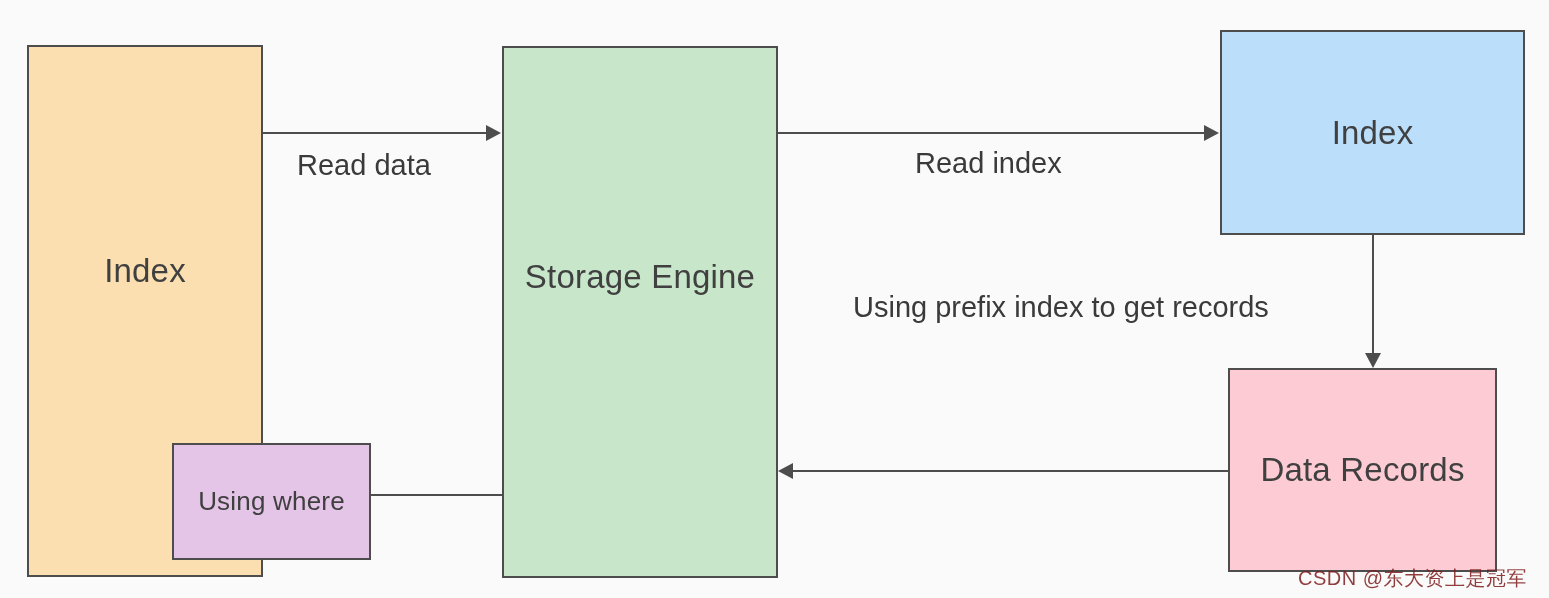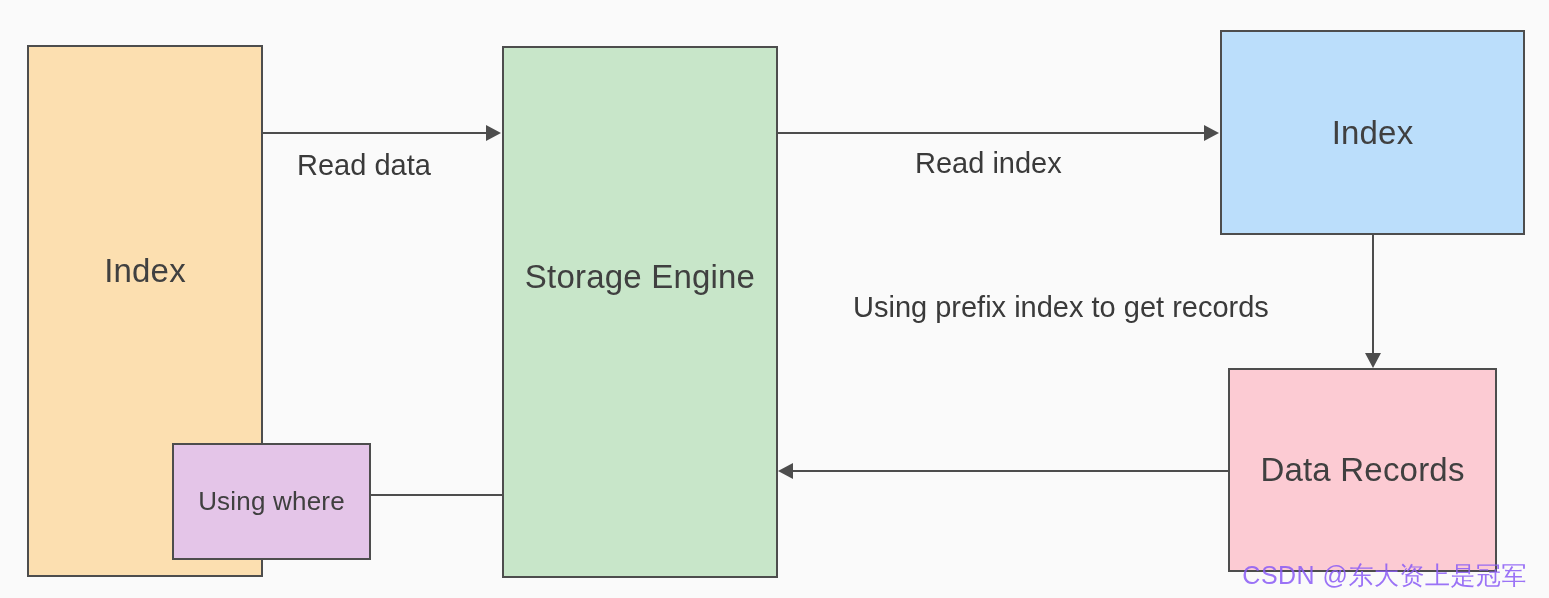--- a/index.html
+++ b/index.html
@@ -126,22 +126,22 @@
   #label-load-data         { left: 923px;  top: 428px; }
 
   #edge-using-where-line   { left: 345px;  top: 494px; width: 157px; }
   #edge-using-where-head   { left: 331px;  top: 487px; }
 
   
   #watermark {
     position: absolute;
     right: 22px;
     bottom: 6px;
-    font-size: 25px;
-    color: #8b5cf6;
+    font-size: 20px;
+    color: #7f1d1d;
     opacity: 0.85;
     white-space: nowrap;
     z-index: 6;
     letter-spacing: 0.5px;
   }
 </style>
 </head>
 <body>
 
 <div id="canvas">

